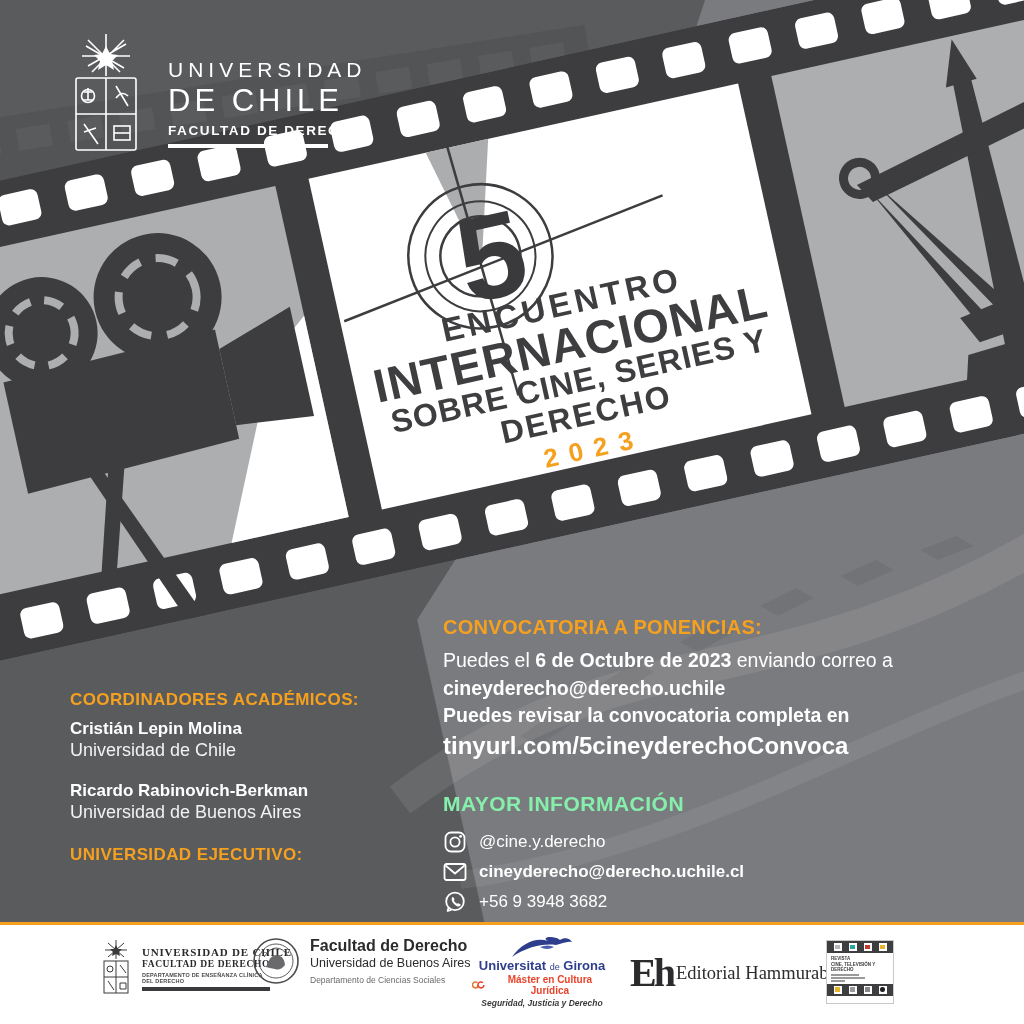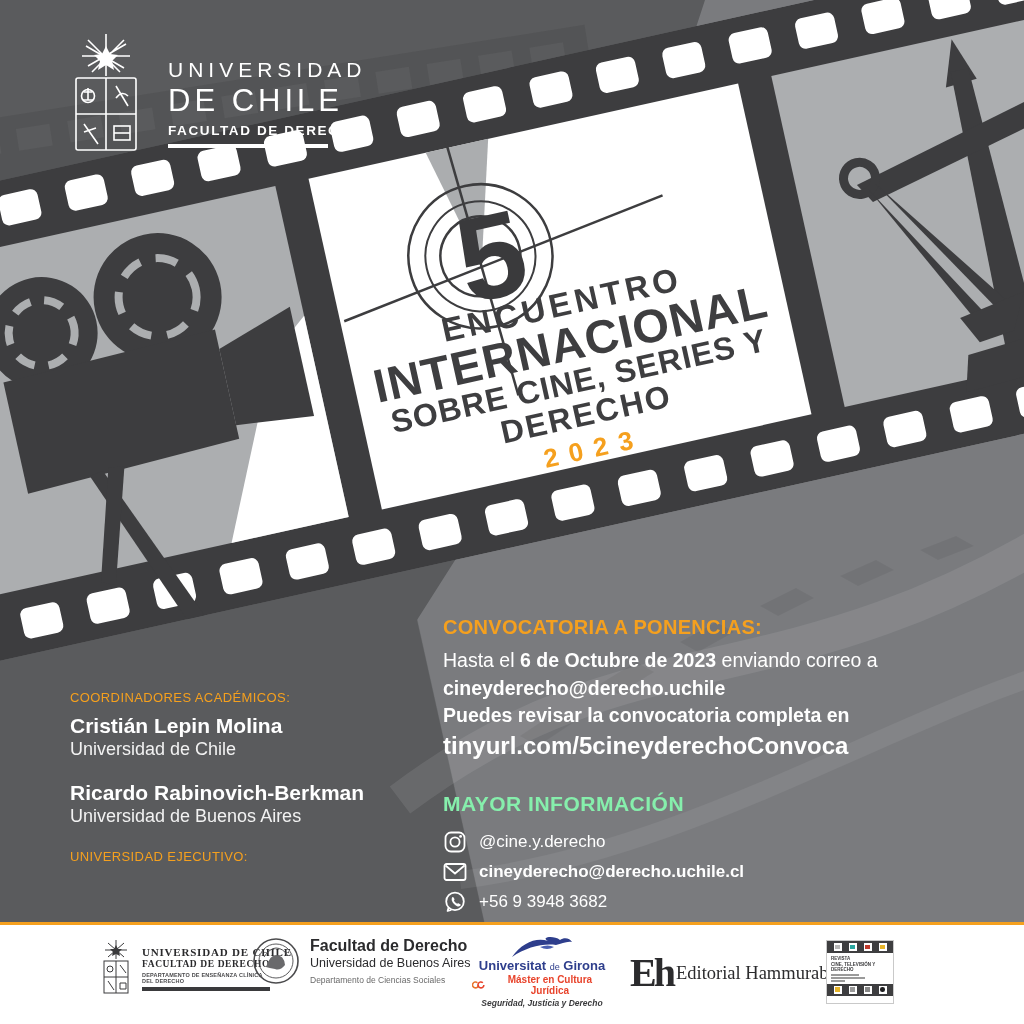--- a/index.html
+++ b/index.html
@@ -26,23 +26,23 @@
   .t5{font-size:26px;letter-spacing:11px;color:#F5A01E;margin-top:5px;}
   
   .brand{position:absolute;left:58px;top:32px;display:flex;align-items:flex-end;color:#fff;}
   .brand-text{margin-left:14px;padding-bottom:6px;}
   .brand-l1{font-size:21px;letter-spacing:5px;font-weight:400;}
   .brand-l2{font-size:31px;letter-spacing:4px;font-weight:400;margin-top:1px;}
   .brand-l3{font-size:13.5px;letter-spacing:1.6px;font-weight:600;margin-top:4px;}
   .brand-bar{height:4px;background:#fff;width:160px;margin-top:6px;}
   
   .coords{position:absolute;left:70px;top:690px;color:#fff;}
-  .sec-h{color:#F5A01E;font-weight:400;font-size:13px;letter-spacing:0.4px;}
+  .sec-h{color:#F5A01E;font-weight:700;font-size:17px;letter-spacing:0.4px;}
   .person{margin-top:9px;}
-  .p-name{font-size:21px;font-weight:800;line-height:1.15;}
+  .p-name{font-size:17px;font-weight:800;line-height:1.15;}
   .p-org{font-size:18px;font-weight:400;color:#F2F2F2;line-height:1.25;}
   .exec-h{margin-top:22px;}
   
   .convo{position:absolute;left:443px;top:616px;color:#fff;width:540px;}
   .convo-h{color:#F5A01E;font-weight:800;font-size:20px;letter-spacing:0.3px;margin-bottom:8px;}
   .convo-line{font-size:19.5px;line-height:1.42;}
   .b{font-weight:800;}
   .convo-url{font-size:24px;font-weight:800;margin-top:2px;}
   
   .info{position:absolute;left:443px;top:792px;color:#fff;}
@@ -269,21 +269,21 @@
     </div>
     <div class="person" style="margin-top:20px;">
       <div class="p-name">Ricardo Rabinovich-Berkman</div>
       <div class="p-org">Universidad de Buenos Aires</div>
     </div>
     <div class="sec-h exec-h">UNIVERSIDAD EJECUTIVO:</div>
   </div>
 
   <div class="convo">
     <div class="convo-h">CONVOCATORIA A PONENCIAS:</div>
-    <div class="convo-line"><span>Hasta el </span><span class="b">6 de Octubre de 2023</span><span> enviando correo a</span></div>
+    <div class="convo-line"><span>Puedes el </span><span class="b">6 de Octubre de 2023</span><span> enviando correo a</span></div>
     <div class="convo-line b">cineyderecho@derecho.uchile</div>
     <div class="convo-line b">Puedes revisar la convocatoria completa en</div>
     <div class="convo-url">tinyurl.com/5cineyderechoConvoca</div>
   </div>
 
   <div class="info">
     <div class="info-h">MAYOR INFORMACIÓN</div>
     <div class="info-row">
       <svg width="24" height="24" viewBox="0 0 24 24">
         <rect x="2.5" y="2.5" width="19" height="19" rx="5.5" fill="none" stroke="#fff" stroke-width="1.8"></rect>

